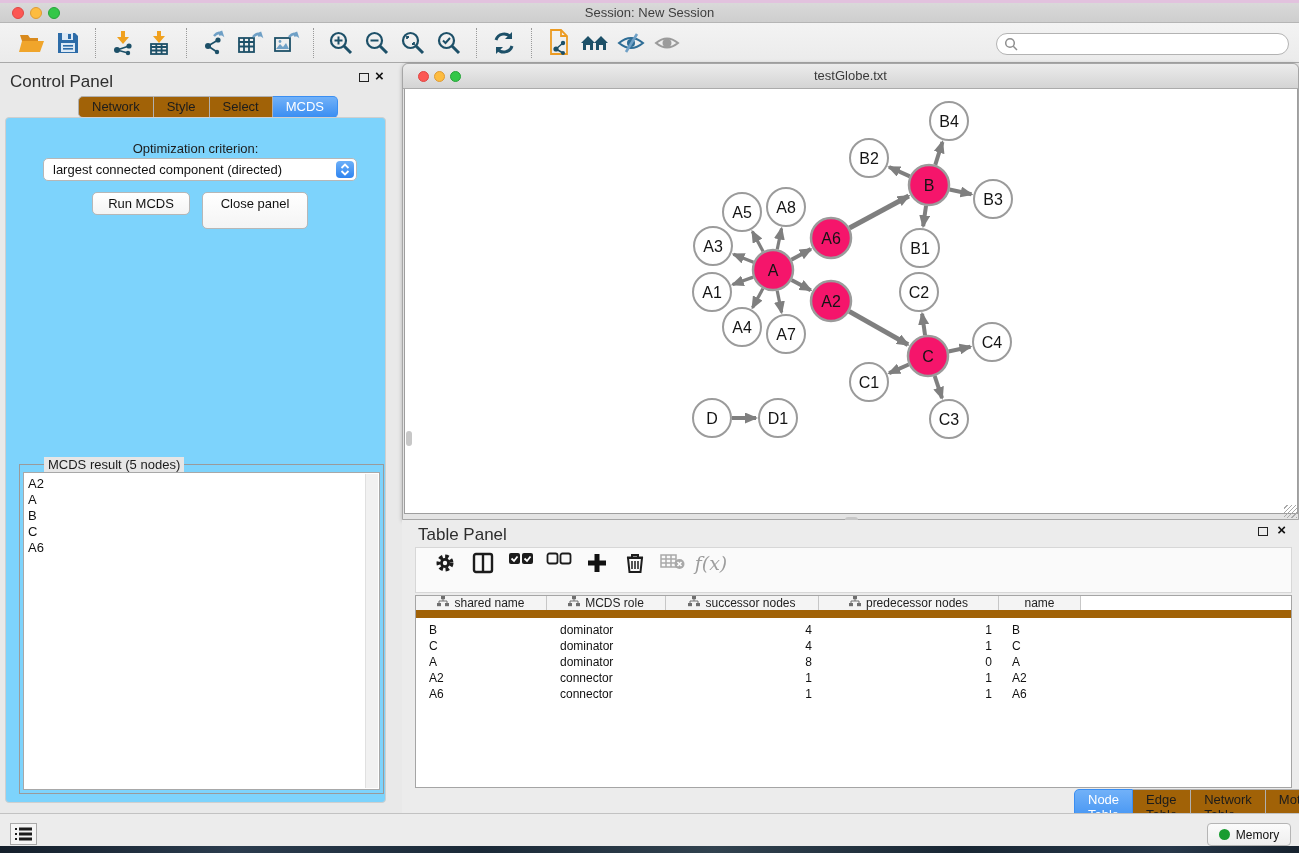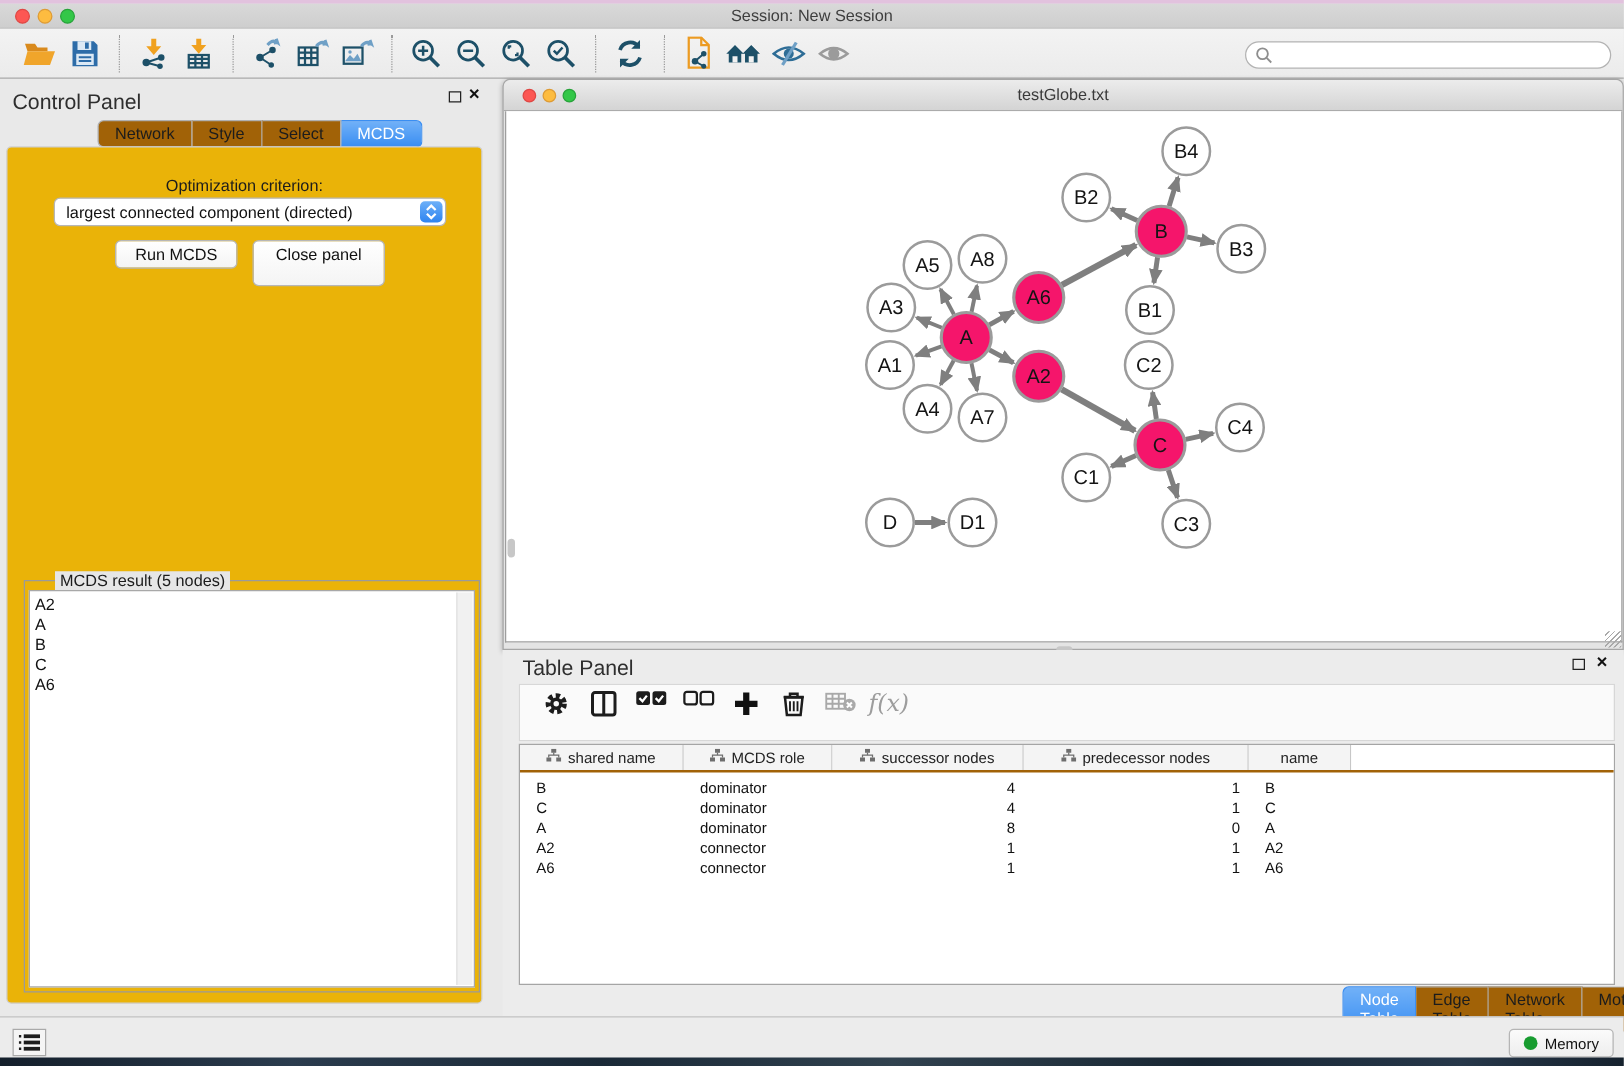--- a/index.html
+++ b/index.html
@@ -19,21 +19,21 @@
   
   #control-panel { left:0; top:63px; width:391px; height:750px; }
   .panel-head { position:absolute; left:10px; top:9px; font-size:17px; color:#2e2e2e; }
   .float-ico { width:10px; height:9px; border:1.5px solid #222; display:inline-block; }
   .close-ico { font-size:15px; font-weight:bold; color:#111; line-height:10px; }
   .seg-row { display:flex; }
   .seg { background:#a16207; border:1px solid #b0b0b0; border-left:none; font-size:13px; color:#1c1c1c; padding:2px 13px 3px; cursor:default; }
   .seg:first-child { border-left:1px solid #b0b0b0; border-radius:5px 0 0 5px; }
   .seg:last-child { border-radius:0 5px 5px 0; }
   .seg.sel { background:linear-gradient(#71b1f8,#3a8ef2); border-color:#3a8ef2; color:#fff; }
-  #cp-inner { position:absolute; left:5px; top:54px; width:381px; height:686px; background:#eab308; border:1px solid #cfcfcf; border-radius:4px; }
+  #cp-inner { position:absolute; left:5px; top:54px; width:381px; height:686px; background:#7dd3fc; border:1px solid #cfcfcf; border-radius:4px; }
   #opt-label { position:absolute; left:0; top:16px; width:100%; text-align:center; font-size:13px; color:#1c1c1c; }
   #criterion-select { position:absolute; left:37px; top:93px; width:314px; height:23px; background:#fff; border:1px solid #b7b7b7; border-radius:5px; font-size:13px; color:#111; line-height:21px; padding-left:9px; }
   #criterion-select .stepper { position:absolute; right:2px; top:2px; width:18px; height:17px; background:linear-gradient(#6db0f8,#2f84f0); border-radius:4px; }
   .btn { position:absolute; background:linear-gradient(#ffffff,#f4f4f4); border:1px solid #b7b7b7; border-radius:5px; font-size:13px; color:#111; text-align:center; }
   #run-btn { left:86px; top:127px; width:98px; height:23px; line-height:21px; }
   #closep-btn { left:196px; top:127px; width:106px; height:37px; line-height:21px; }
   #result-group { position:absolute; left:13px; top:346px; width:365px; height:330px; border:1px solid #9a9a9a; }
   #result-title { position:absolute; left:24px; top:-8px; background:#e6e6e6; padding:0 4px; font-size:13px; color:#1c1c1c; }
   #result-list { position:absolute; left:3px; top:7px; right:3px; bottom:3px; background:#fff; border:1px solid #a8a8a8; font-size:13px; color:#111; padding:3px 0 0 4px; }
   #result-list .sb { position:absolute; right:1px; top:1px; width:13px; bottom:1px; background:#f1f1f1; border-left:1px solid #e0e0e0; }
@@ -48,21 +48,21 @@
   #v-thumb { position:absolute; left:1px; top:342px; width:6px; height:15px; background:#c7c7c7; border-radius:3px; }
   #h-thumb { position:absolute; left:442px; bottom:-4px; width:13px; height:6px; background:#c7c7c7; border-radius:3px; }
   #resize-grip { position:absolute; right:1px; bottom:1px; width:13px; height:13px;
     background:repeating-linear-gradient(135deg, transparent 0 2px, #a9a9a9 2px 3px); }
   
   #table-panel { left:402px; top:520px; width:897px; height:293px; background:#ececec; }
   #tp-toolbar { position:absolute; left:13px; top:27px; width:877px; height:46px; background:#fafafa; border:1px solid #d7d7d7; display:flex; align-items:center; padding-left:10px; }
   .tp-btn { width:38px; height:36px; display:flex; align-items:flex-start; justify-content:center; }
   #fx-label { font-family:"DejaVu Serif", serif; font-style:italic; font-size:19px; color:#9d9d9d; }
   #data-table { position:absolute; left:13px; top:75px; width:877px; height:193px; background:#fff; border:1px solid #a5a5a5; overflow:hidden; }
-  #thead { display:flex; height:22px; border-bottom:2px solid #a16207; }
+  #thead { display:flex; height:22px; border-bottom:8px solid #a16207; }
   .th { background:#f4f4f4; border-right:1px solid #c7c7c7; display:flex; align-items:center; justify-content:center; font-size:12px; color:#222; gap:5px; }
   #tbody { padding-top:4px; }
   .tr { display:flex; height:16px; }
   .td { font-size:12px; color:#111; line-height:16px; }
   .td.l { padding-left:13px; text-align:left; }
   .td.r { padding-right:7px; text-align:right; }
   #tp-tabs { position:absolute; left:672px; top:269px; }
   
   #statusbar { left:0; top:813px; width:1299px; height:33px; background:#ececec; border-top:1px solid #c2c2c2; }
   #list-btn { position:absolute; left:10px; top:9px; width:27px; height:22px; background:#f5f5f5; border:1px solid #a9a9a9; display:flex; align-items:center; justify-content:center; }

